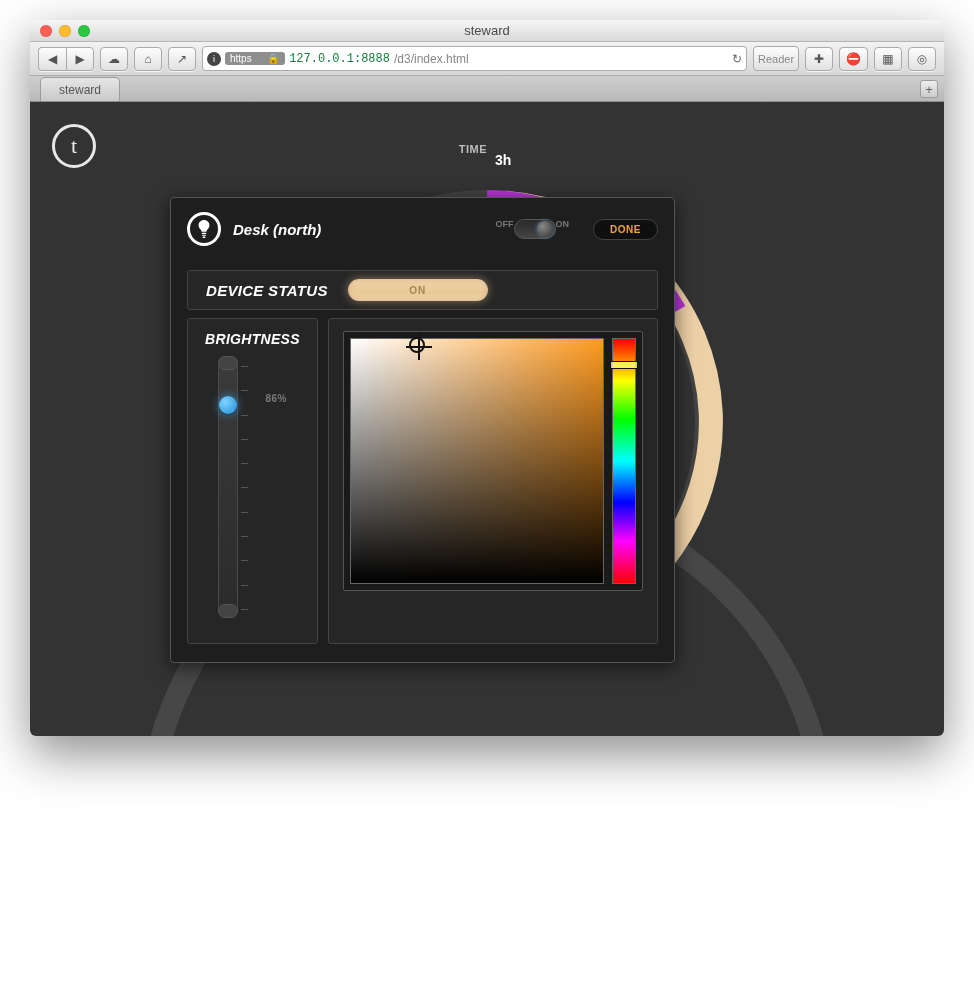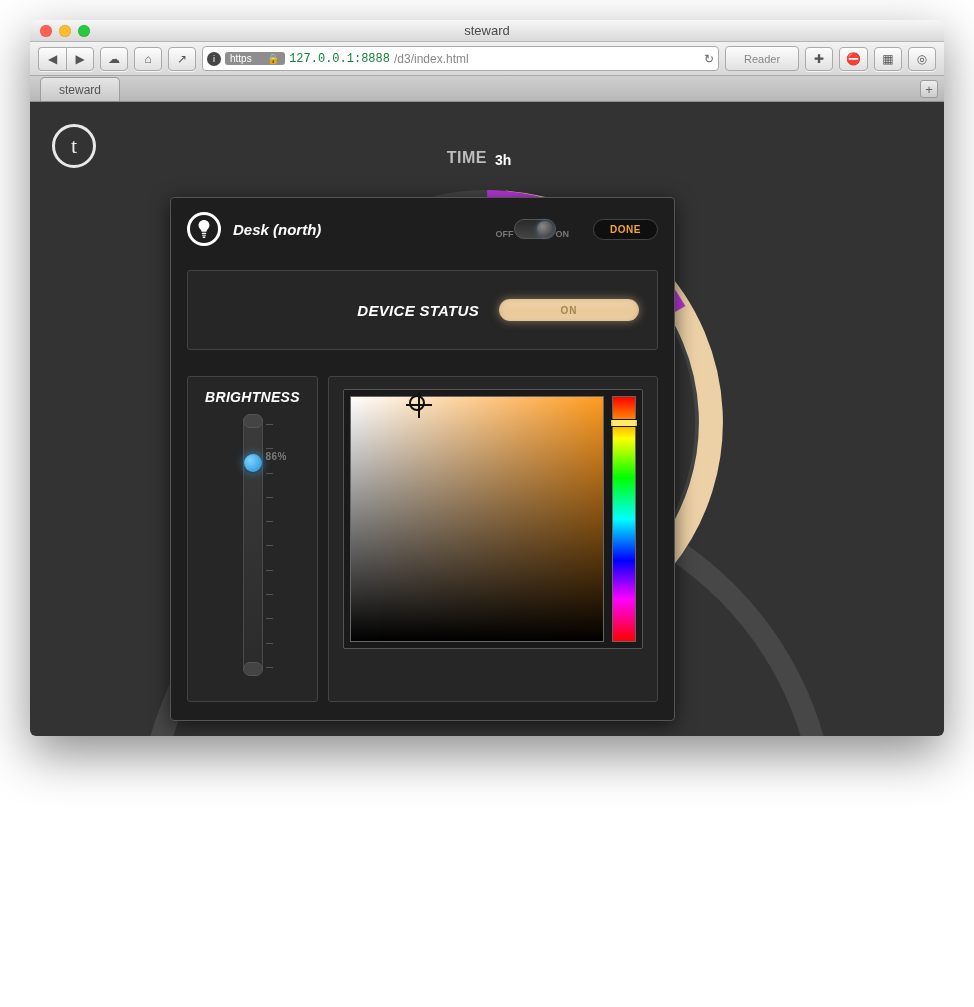--- a/index.html
+++ b/index.html
@@ -57,21 +57,21 @@
     background:#fff; display:flex;align-items:center;
     font-size:12px;color:#888; padding:0 4px; gap:4px;
   }
   .url-field .pill{
     background:#8e8e8e;color:#fff;font-size:10px;border-radius:3px;padding:1px 5px;
     display:inline-flex;align-items:center;gap:16px;
   }
   .url-field .host{color:#15803d;font-family:Liberation Mono, monospace;}
   .url-field .reload{margin-left:auto;color:#666;}
   .reader{
-    height:25px;padding:0 18px;border:1px solid #aaa;border-radius:4px;
+    height:25px;padding:0 4px;border:1px solid #aaa;border-radius:4px;
     background:linear-gradient(#fdfdfd,#e1e1e1);font-size:11px;color:#888;display:flex;align-items:center;
   }
   .tabbar{
     height:26px;background:linear-gradient(#cfcfcf,#b8b8b8);
     display:flex;align-items:flex-end;padding-left:10px;
     border-bottom:1px solid #8f8f8f;
     position:relative;
   }
   .tab{
     height:24px;padding:0 18px; font-size:12px;color:#555;
@@ -107,22 +107,22 @@
   }
   .ring-outer::before, .ring-outer::after{
     content:'';position:absolute;border-radius:50%;
   }
   .time-ring{
     position:absolute;left:50%;top:60px;transform:translateX(-50%);
     width:520px;height:520px;
   }
   .time-ring svg{position:absolute;inset:0;}
   .time-label{
-    position:absolute; top:47px; left:50%; transform:translateX(-100%);
-    font-size:16px;font-weight:700;color:#bdbdbd;letter-spacing:.5px;
+    position:absolute; top:41px; left:50%; transform:translateX(-100%);
+    font-size:11px;font-weight:700;color:#bdbdbd;letter-spacing:.5px;
   }
   .time-value{
     position:absolute; top:50px; left:50%; transform:translateX(8px);
     font-size:14px;font-weight:700;color:#fff;
   }
   
   .modal{
     position:absolute; left:140px; top:95px;
     width:505px;
     border:1px solid #555;
@@ -132,60 +132,60 @@
     padding:14px 16px 18px;
   }
   .modal-head{ display:flex;align-items:center;gap:12px;}
   .bulb-icon{
     width:34px;height:34px;border:3px solid #fff;border-radius:50%;
     display:flex;align-items:center;justify-content:center;
   }
   .bulb-icon svg{width:16px;height:20px;}
   .dev-name{color:#fff;font-size:15px;font-weight:700;font-style:italic;}
   .head-spacer{flex:1;}
-  .toggle-wrap{display:flex;align-items:flex-end;gap:0;font-size:9px;font-weight:700;color:#777;}
+  .toggle-wrap{display:flex;align-items:flex-start;gap:0;font-size:9px;font-weight:700;color:#777;}
   .toggle{
     width:42px;height:20px;border-radius:10px;
     background:linear-gradient(#2a2a2a,#444);
     border:1px solid #555;position:relative;
   }
   .toggle .knob{
     position:absolute;right:2px;top:1px;width:16px;height:16px;border-radius:50%;
     background:radial-gradient(circle at 35% 35%, #888,#333);
     box-shadow:0 0 4px rgba(100,160,220,.6);
   }
   .done-btn{
     margin-left:12px;
     padding:4px 16px;border-radius:12px;
     background:#0f0f0f;border:1px solid #444;
     color:#f2a531;font-size:10px;font-weight:700;letter-spacing:.5px;
   }
   .status-card{
     margin-top:24px;
     border:1px solid #444;border-radius:3px;
     background:#262626;
-    padding:28px 18px;
-    display:flex;align-items:center;gap:20px;justify-content:flex-end;
+    padding:8px 18px;
+    display:flex;align-items:center;gap:20px;
   }
   .status-card .lbl{color:#fff;font-size:15px;font-weight:800;font-style:italic;letter-spacing:.3px;}
   .status-pill{
     width:140px;height:22px;border-radius:12px;
     background:linear-gradient(#f0d2a7,#e9c998 60%,#f0d2a7);
     box-shadow:0 0 10px rgba(240,200,150,.5), inset 0 0 5px rgba(0,0,0,.15);
     display:flex;align-items:center;justify-content:center;
     color:#a38751;font-size:10px;font-weight:700;letter-spacing:1px;
   }
-  .panels{ display:flex; margin-top:26px; gap:10px;}
+  .panels{ display:flex; margin-top:8px; gap:10px;}
   .panel{
     border:1px solid #444;border-radius:3px;background:#262626;
     padding:12px 14px 16px;
   }
   .panel .plbl{color:#fff;font-size:14px;font-weight:800;font-style:italic;letter-spacing:.3px;margin-bottom:10px;}
   .panel-brightness{width:140px; display:flex;flex-direction:column;align-items:center;}
-  .slider-area{position:relative;width:70px;height:270px;display:flex;justify-content:center;}
+  .slider-area{position:relative;width:70px;height:270px;display:flex;justify-content:flex-start;}
   .slider-track{
     width:20px;height:260px;border-radius:12px;
     background:linear-gradient(#3b3b3b,#2b2b2b);
     border:1px solid #4a4a4a;position:relative;
   }
   .slider-ticks{position:absolute;left:22px;top:8px;height:244px;display:flex;flex-direction:column;justify-content:space-between;}
   .slider-ticks span{width:7px;height:1px;background:#555;display:block;}
   .slider-handle{
     position:absolute;left:50%;top:38px;transform:translate(-50%,0);
     width:18px;height:18px;border-radius:50%;

